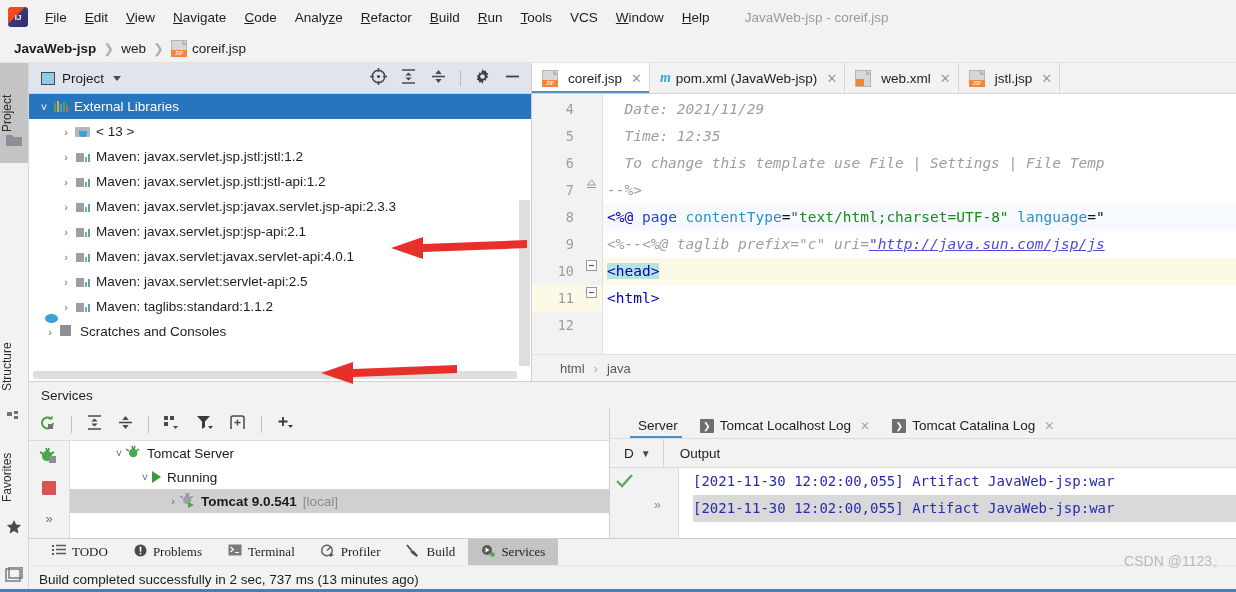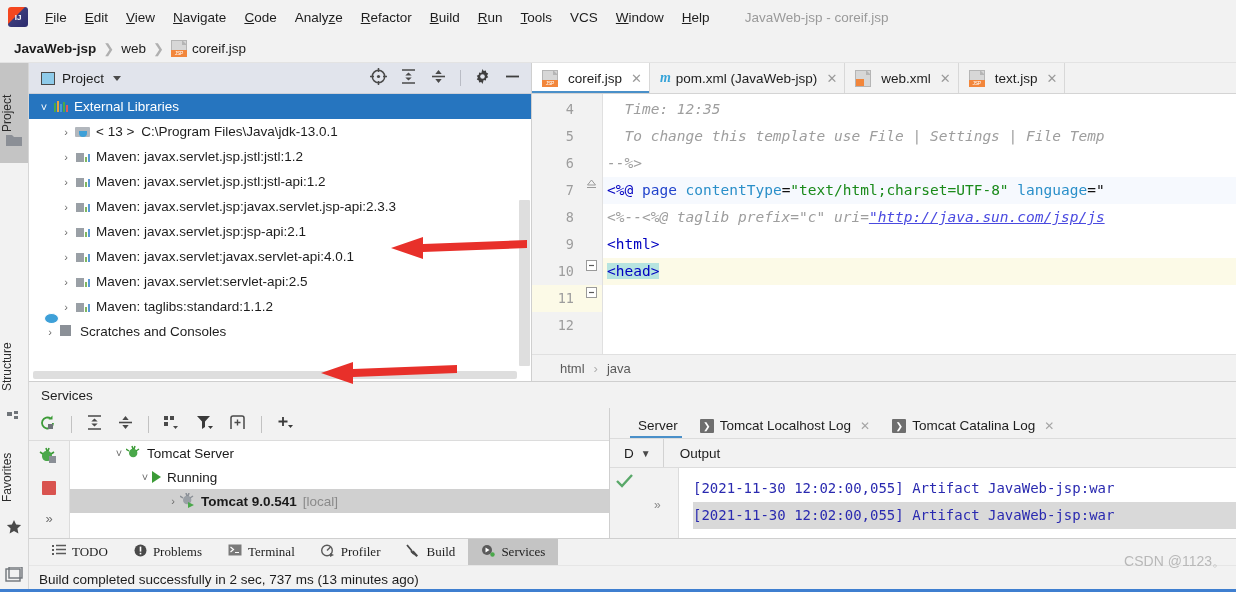--- a/index.html
+++ b/index.html
@@ -431,21 +431,20 @@
     flex:1 1 auto; display:flex; min-height:0; background:#fff;
   }
   .con-gutter {
     width: 68px; flex: 0 0 68px; background:#f2f2f2;
     border-right:1px solid #dcdcdc; position:relative;
   }
   .con-text {
     flex:1 1 auto; font-family:"DejaVu Sans Mono",monospace;
     font-size:14px; color:#2a2ab0; padding-left:14px; overflow:hidden;
     white-space: nowrap;
-    margin-top: 7px;
   }
   .con-line { height:27px; line-height:27px; }
   .con-line.sel { background:#d9d9d9; }
 
   
   .toolbtns {
     height: 26px; flex: 0 0 26px;
     background: #f2f2f2;
     border-top: 1px solid #cfcfcf;
     display: flex; align-items: center;
@@ -604,21 +603,20 @@
               </span>
               <span class="t-label">External Libraries</span>
             </div>
 
             <div class="trow" style="padding-left:30px;">
               <span class="chev">›</span>
               <span class="t-ico">
                 <span class="jdk-ico"><span class="f"></span><span class="c"></span></span>
               </span>
               <span class="t-label">&lt; 13 &gt;</span>
-              <span class="t-label dim" style="margin-left:7px;">C:\Program Files\Java\jdk-13.0.1</span>
             </div>
 
             <div class="trow" style="padding-left:30px;">
               <span class="chev">›</span>
               <span class="t-ico">
                 <span class="mvn-ico"><span class="box"></span><span class="b1"></span><span class="b2"></span></span>
               </span>
               <span class="t-label">Maven: javax.servlet.jsp.jstl:jstl:1.2</span>
             </div>
             <div class="trow" style="padding-left:30px;">
@@ -697,21 +695,21 @@
               <span>pom.xml (JavaWeb-jsp)</span>
               <span class="x">✕</span>
             </div>
             <div class="etab">
               <span class="xmlicon"></span>
               <span>web.xml</span>
               <span class="x">✕</span>
             </div>
             <div class="etab">
               <span class="jspicon"></span>
-              <span>text.jsp</span>
+              <span>jstl.jsp</span>
               <span class="x">✕</span>
             </div>
           </div>
 
           <div class="code-area">
             <div class="gutter">
               <div class="gln">4</div>
               <div class="gln">5</div>
               <div class="gln">6</div>
               <div class="gln">7</div>
@@ -729,39 +727,42 @@
                   <path d="M3 5.5h5" stroke="#5a5a5a" stroke-width="1.2"></path>
                 </svg>
               <svg class="fold" style="top:193px;" viewBox="0 0 11 11">
                   <rect x="0.5" y="0.5" width="10" height="10" fill="#fff" stroke="#9a9a9a"></rect>
                   <path d="M3 5.5h5" stroke="#5a5a5a" stroke-width="1.2"></path>
                 </svg>
             </div>
 
             <div class="code">
               <div class="cl">
+                <span class="cmt">&nbsp;&nbsp;<span>Date:</span> <span>2021/11/29</span></span>
+              </div>
+              <div class="cl">
                 <span class="cmt">&nbsp;&nbsp;<span>Time:</span> <span>12:35</span></span>
               </div>
               <div class="cl">
                 <span class="cmt">&nbsp;&nbsp;<span>To change this template use File | Settings | File Temp</span></span>
               </div>
               <div class="cl">
                 <span class="cmt">--%&gt;</span>
               </div>
               <div class="cl dir">
                 <span class="tag">&lt;%@</span><span class="plain"> </span><span class="kw">page</span><span class="plain"> </span><span class="attr">contentType</span><span class="plain">=</span><span class="str">"text/html;charset=UTF-8"</span><span class="plain"> </span><span class="attr">language</span><span class="plain">="</span>
               </div>
               <div class="cl">
                 <span class="cmt">&lt;%--&lt;%@ taglib prefix="c" uri=</span><span class="lnk">"http://java.sun.com/jsp/js</span>
               </div>
+              <div class="cl hl">
+                <span class="tag hlsel">&lt;head&gt;</span>
+              </div>
               <div class="cl">
                 <span class="tag">&lt;html&gt;</span>
-              </div>
-              <div class="cl hl">
-                <span class="tag hlsel">&lt;head&gt;</span>
               </div>
             </div>
           </div>
 
           <div class="bcbar">
             <span>html</span>
             <span style="margin:0 9px;color:#b0b0b0;">›</span>
             <span>java</span>
           </div>
         </div>

